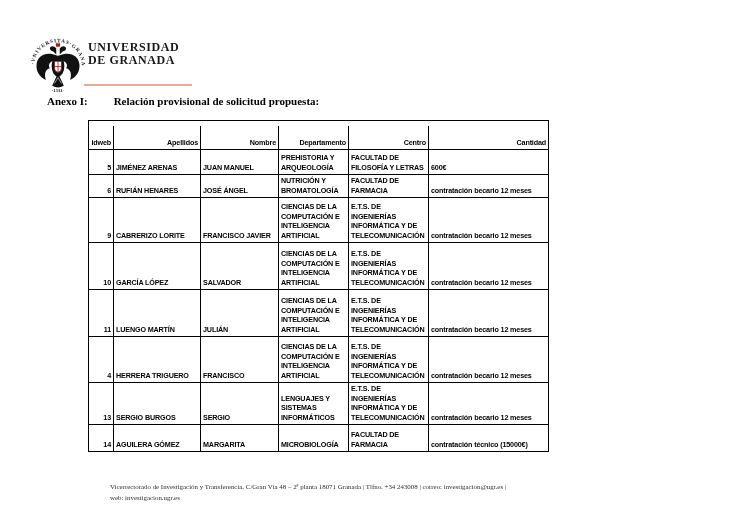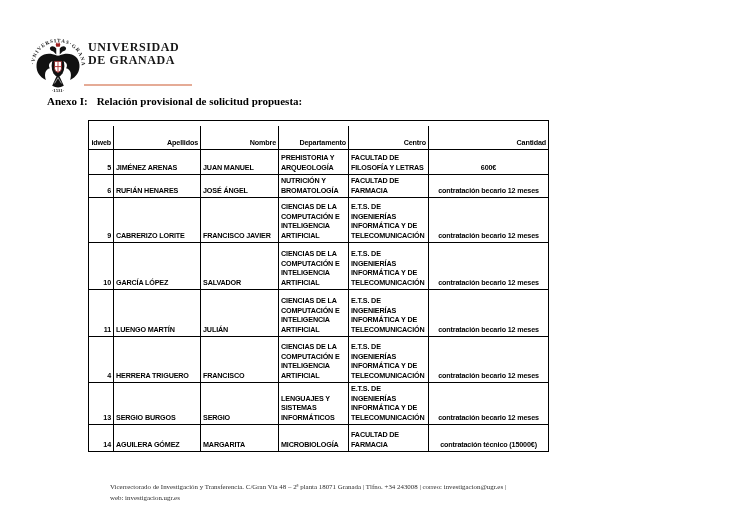--- a/index.html
+++ b/index.html
@@ -14,21 +14,21 @@
     font-family:"Liberation Serif",serif;font-weight:bold;
     font-size:12px;line-height:1.12;letter-spacing:.6px;color:#161616;
   }
   .accent-rule{position:absolute;left:84px;top:84px;width:108px;height:2px;background:#e5ab96;}
   
   .doc-title{
     position:absolute;left:47px;top:95px;
     font-family:"Liberation Serif",serif;font-weight:bold;font-size:11px;color:#000;
     white-space:nowrap;
   }
-  .doc-title .title-label{margin-right:9px;}
+  .doc-title .title-label{margin-right:26px;}
   
   table.main{
     position:absolute;left:88px;top:120px;width:460px;
     border-collapse:collapse;table-layout:fixed;
     border:1px solid #000;
   }
   col.c-idweb{width:25px}
   col.c-apellidos{width:87px}
   col.c-nombre{width:78px}
   col.c-departamento{width:70px}
@@ -39,21 +39,21 @@
     font-size:7.2px;font-weight:bold;letter-spacing:-.15px;
     line-height:9.5px;vertical-align:bottom;
     padding:1px 2px 2px 2px;overflow:hidden;
   }
   .main thead tr.spacer td{border:0;height:5px;padding:0;}
   .main thead tr.head th{border-top:0;height:20px;text-align:right;vertical-align:bottom;}
   .main thead tr.head th.col-idweb{text-align:right;}
   .main td.col-idweb{text-align:right;}
   .main td.col-apellidos,.main td.col-nombre,
   .main td.col-departamento,.main td.col-centro{text-align:left;}
-  .main td.col-cantidad{text-align:center;white-space:nowrap;}
+  .main td.col-cantidad{white-space:nowrap;}
   .main tbody tr:nth-child(1){height:25px}
   .main tbody tr:nth-child(2){height:23px}
   .main tbody tr:nth-child(3){height:45px}
   .main tbody tr:nth-child(4){height:47px}
   .main tbody tr:nth-child(5){height:47px}
   .main tbody tr:nth-child(6){height:46px}
   .main tbody tr:nth-child(7){height:37px}
   .main tbody tr:nth-child(8){height:27px}
   
   .footer{

